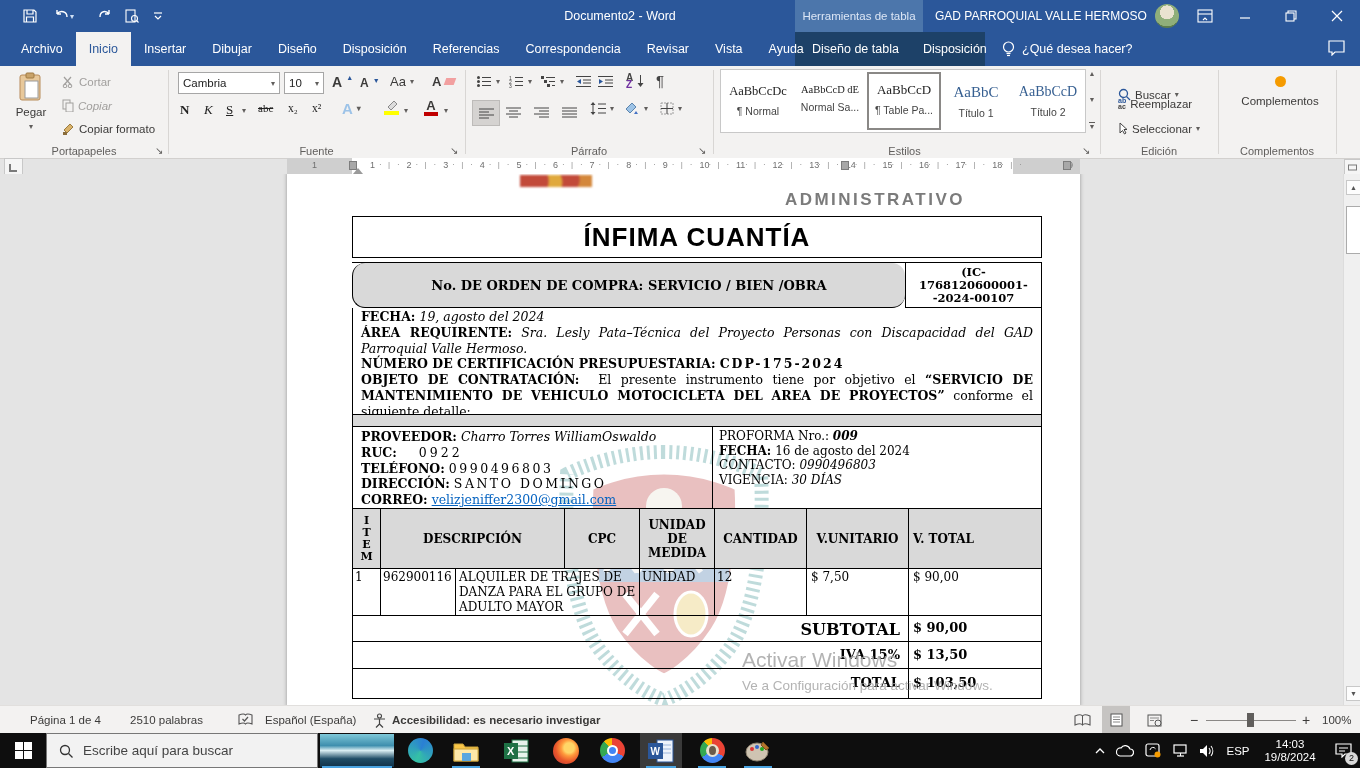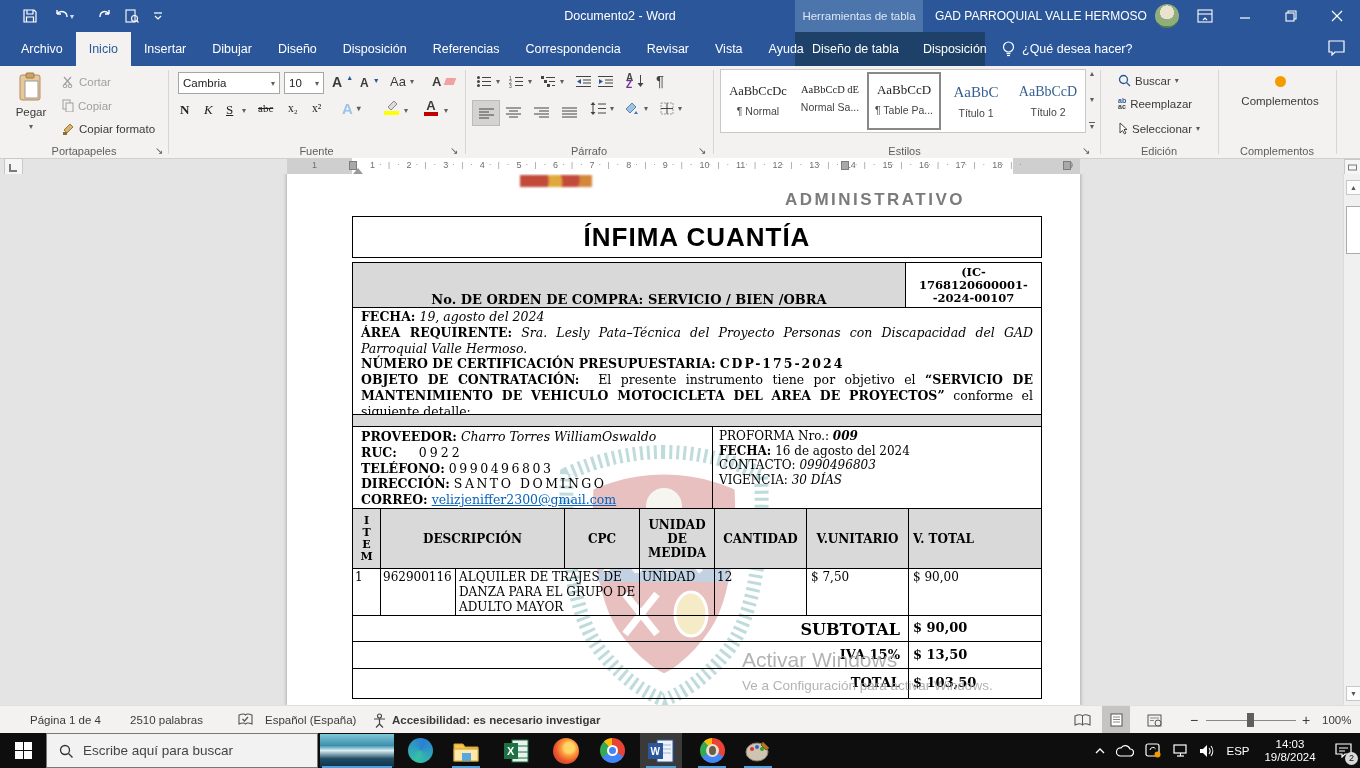--- a/index.html
+++ b/index.html
@@ -169,21 +169,21 @@
     <span class="arr">▾</span>
   </div>
   <div class="rbtn dis" style="left:62px;top:10px;">
     <svg width="13" height="12">
         <path d="M2 1 L9 9 M9 1 L2 9" stroke="#a19f9d" stroke-width="1.2" fill="none"></path>
         <circle cx="3" cy="10" r="1.8" fill="none" stroke="#a19f9d"></circle>
         <circle cx="8" cy="10" r="1.8" fill="none" stroke="#a19f9d"></circle>
       </svg>
     <span>Cortar</span>
   </div>
-  <div class="rbtn dis" style="left:62px;top:33px;">
+  <div class="rbtn dis" style="left:62px;top:33px;font-style:italic;">
     <svg width="12" height="13">
         <rect x="1" y="1" width="7" height="9" fill="none" stroke="#a19f9d"></rect>
         <rect x="4" y="4" width="7" height="9" fill="#f3f2f1" stroke="#a19f9d"></rect>
       </svg>
     <span>Copiar</span>
   </div>
   <div class="rbtn" style="left:62px;top:56px;">
     <svg width="13" height="13">
         <path d="M2 8 L8 2 l3 3 -6 6 z" fill="#d9b26a" stroke="#9a7b3f"></path>
         <rect x="1" y="10" width="4" height="3" fill="#8a6d3b"></rect>
@@ -420,21 +420,21 @@
   </div>
   <div style="position:absolute;left:1086px;top:4px;width:12px;height:60px;display:flex;flex-direction:column;justify-content:space-between;align-items:center;font-size:7px;color:#605e5c;">
     <span>▲</span>
     <span>▼</span>
     <span style="border-top:1px solid #605e5c;">▼</span>
   </div>
   <div class="grp-label" style="left:713px;width:383px;">Estilos</div>
   <div class="launcher" style="left:1082px;">↘</div>
   <div class="grp-divider" style="left:1100px;"></div>
 
-  <div class="rbtn" style="left:1118px;top:8px;">
+  <div class="rbtn" style="left:1118px;top:22px;">
     <svg width="13" height="13">
         <circle cx="5.5" cy="5.5" r="4" fill="none" stroke="#2b579a" stroke-width="1.3"></circle>
         <line x1="8.5" y1="8.5" x2="12" y2="12" stroke="#2b579a" stroke-width="1.3"></line>
       </svg>
     <span>Buscar</span>
       <span class="arr">▾</span>
   </div>
   <div class="rbtn" style="left:1118px;top:32px;">
     <span style="display:inline-flex;flex-direction:column;font-size:7px;line-height:6px;color:#2b579a;font-weight:bold;">
         <span>ab</span>
@@ -509,21 +509,21 @@
       <circle cx="125" cy="62" r="18" fill="#e8e0d0"></circle>
     </svg>
 
     <div style="position:absolute;left:65px;top:44px;width:690px;height:42px;border:1px solid #000;box-sizing:border-box;display:flex;align-items:center;justify-content:center;">
       <span style="font-weight:bold;font-size:26px;letter-spacing:1px;color:#000;">ÍNFIMA CUANTÍA</span>
     </div>
 
     <div style="position:absolute;left:65px;top:90px;width:690px;font-size:12.5px;color:#000;" class="serif">
 
       <div class="trow" style="height:46px;border-top:1px solid #000;">
-        <div class="tcell gray" style="width:553px;display:flex;align-items:flex-end;justify-content:center;">
+        <div class="tcell gray" style="width:553px;display:flex;align-items:center;justify-content:center;border-radius:13px;">
           <div style="font-weight:bold;font-size:13px;text-align:center;width:420px;">No. DE ORDEN DE COMPRA: SERVICIO / BIEN /OBRA</div>
         </div>
         <div class="tcell" style="width:137px;border-right:1px solid #000;display:flex;align-items:center;justify-content:center;">
           <div style="font-weight:bold;font-size:11.5px;text-align:center;width:118px;line-height:13px;">(IC-1768120600001--2024-00107</div>
         </div>
       </div>
 
       <div class="tcell" style="width:690px;height:107px;border-right:1px solid #000;padding:1px 8px;line-height:15.8px;font-size:12.5px;">
         <div><span class="bold">FECHA:</span> <span class="it">19, agosto del 2024</span></div>
         <div style="text-align:justify;"><span class="bold">ÁREA REQUIRENTE:</span> <span class="it">Sra. Lesly Pata–Técnica del Proyecto Personas con Discapacidad del GAD Parroquial Valle Hermoso.</span></div>

